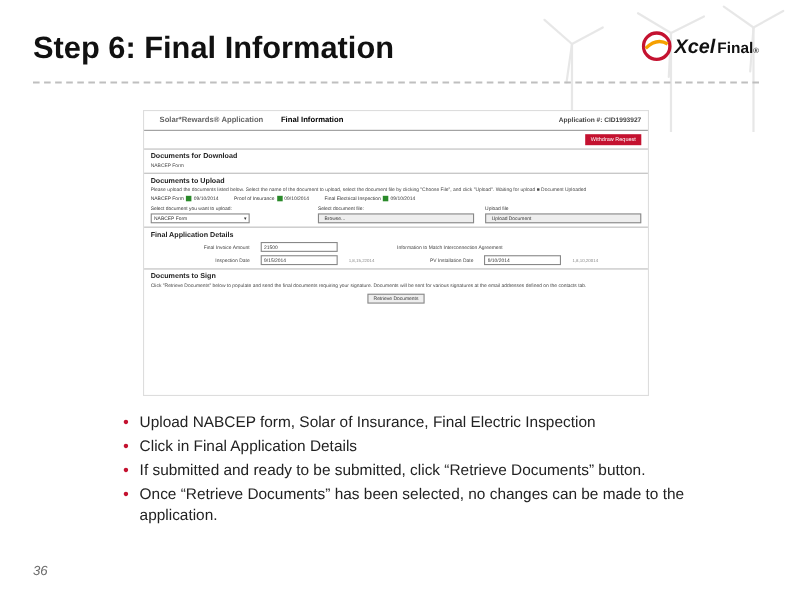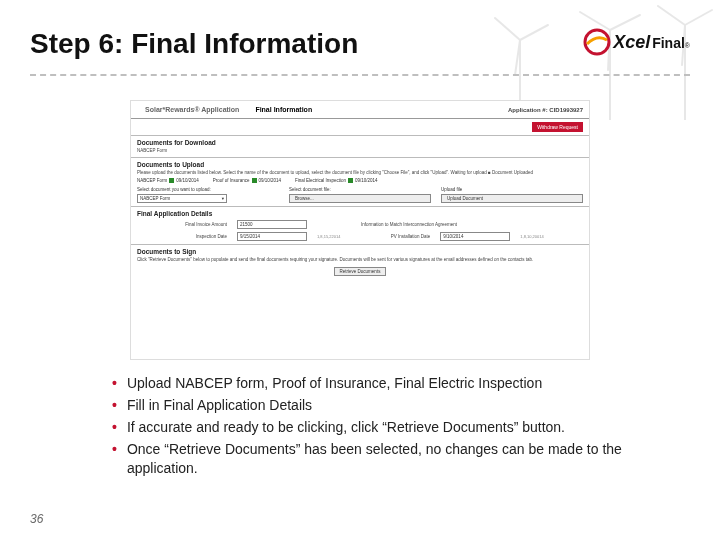--- a/index.html
+++ b/index.html
@@ -163,29 +163,29 @@
       <div class="micro">Click "Retrieve Documents" below to populate and send the final documents requiring your signature. Documents will be sent for various signatures at the email addresses defined on the contacts tab.</div>
       <div class="centerbtn">
         <span class="mbtn">Retrieve Documents</span>
       </div>
     </div>
   </div>
 
   <div class="bullets">
     <div class="bul">
         <span class="dot">•</span>
-        <span class="txt">Upload NABCEP form, Proof of Insurance, Final Electric Inspection</span>
+        <span class="txt">Upload NABCEP form, Solar of Insurance, Final Electric Inspection</span>
       </div>
     <div class="bul">
         <span class="dot">•</span>
-        <span class="txt">Fill in Final Application Details</span>
+        <span class="txt">Click in Final Application Details</span>
       </div>
     <div class="bul">
         <span class="dot">•</span>
-        <span class="txt">If accurate and ready to be clicking, click “Retrieve Documents” button.</span>
+        <span class="txt">If submitted and ready to be submitted, click “Retrieve Documents” button.</span>
       </div>
     <div class="bul">
         <span class="dot">•</span>
         <span class="txt">Once “Retrieve Documents” has been selected, no changes can be made to the application.</span>
       </div>
   </div>
 
   <div class="pagenum">36</div>
 </div>
 

